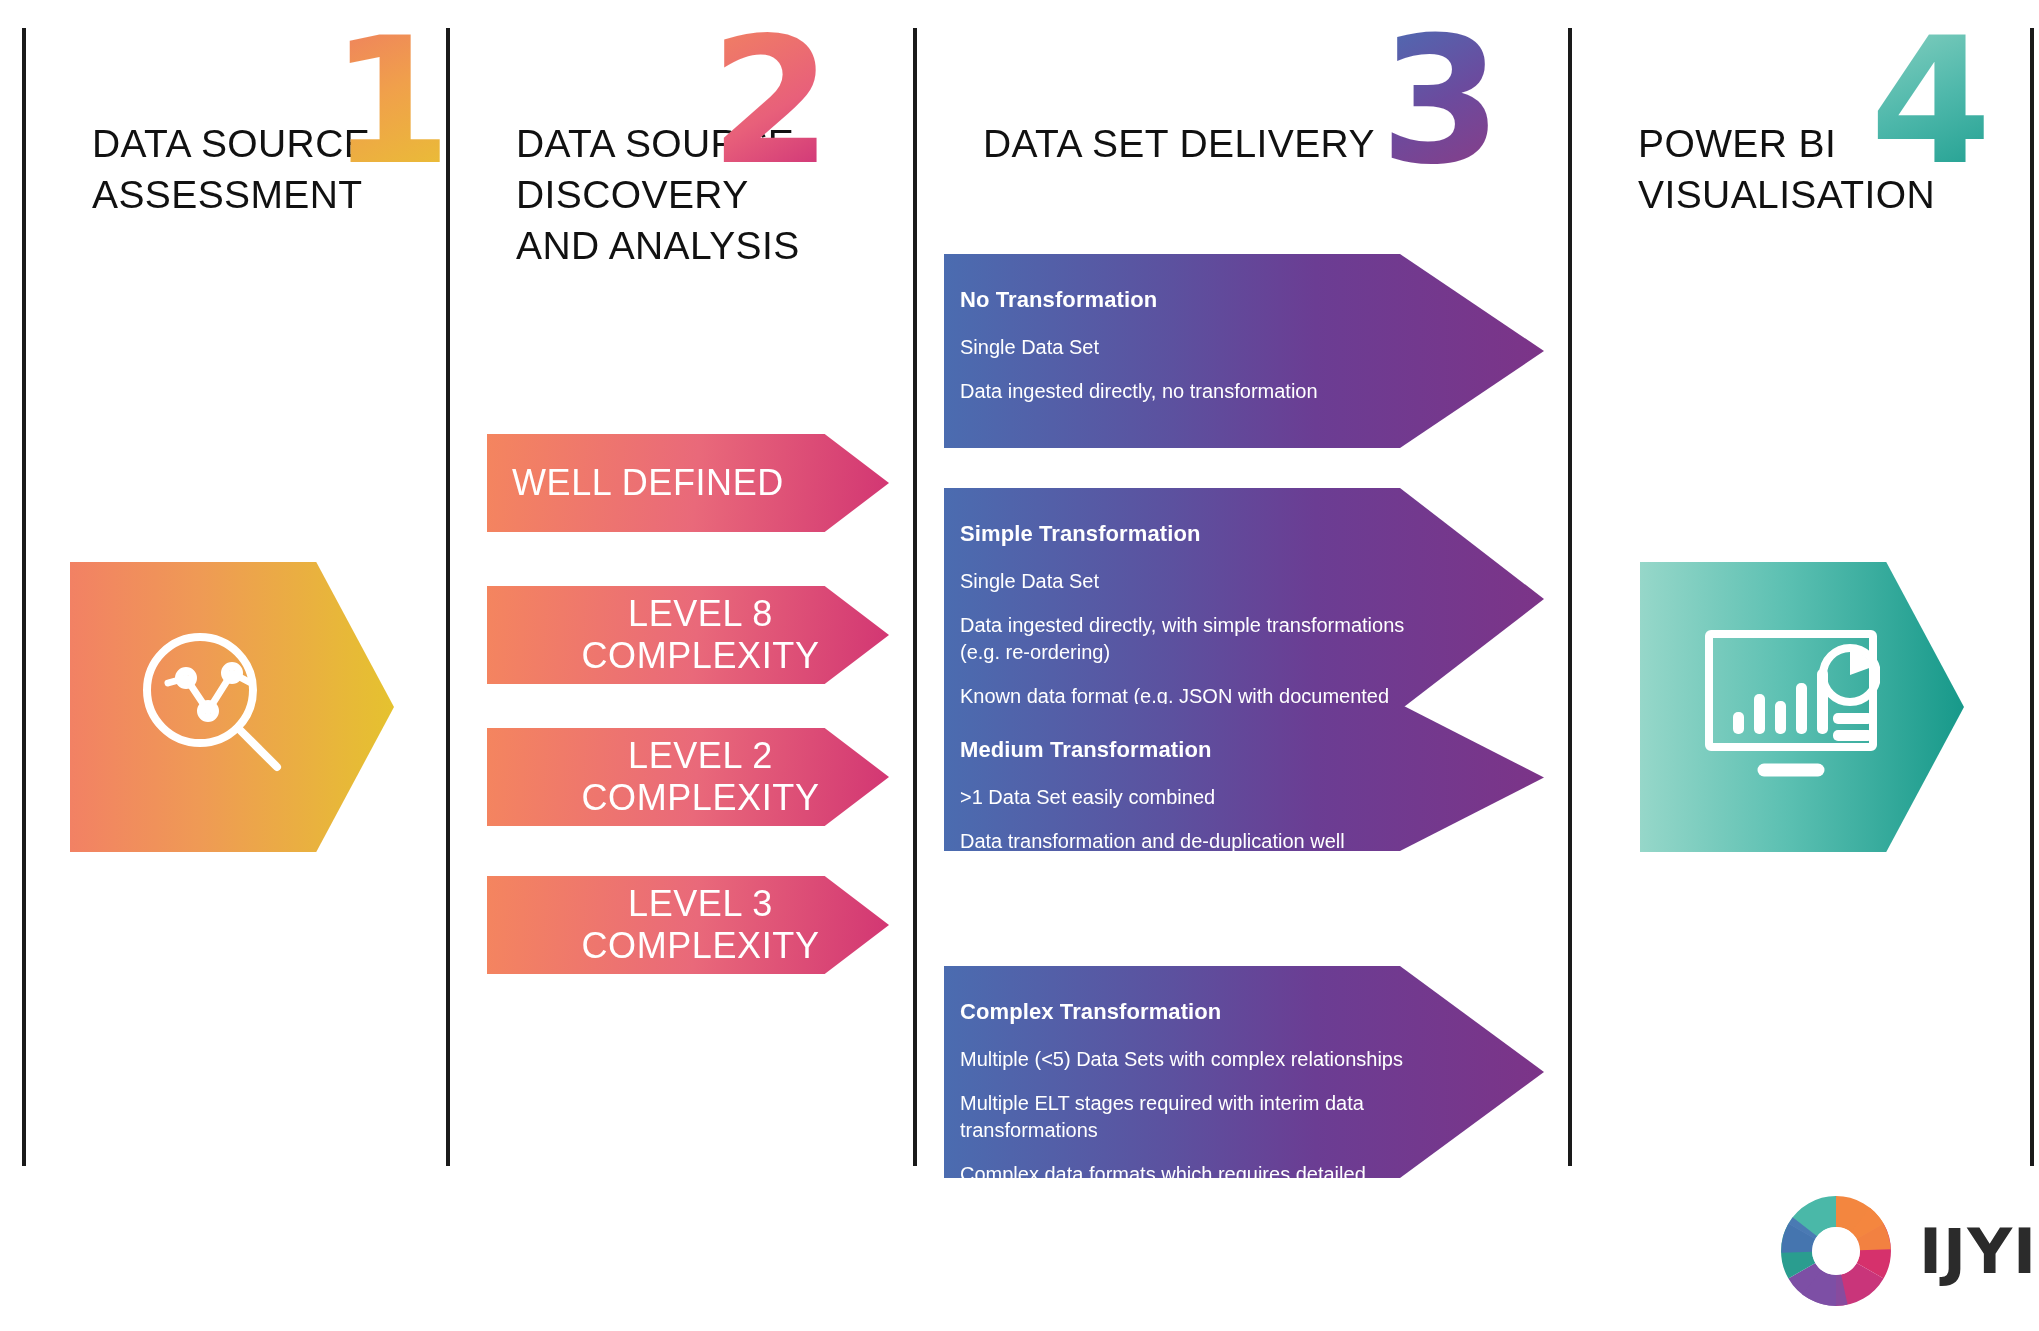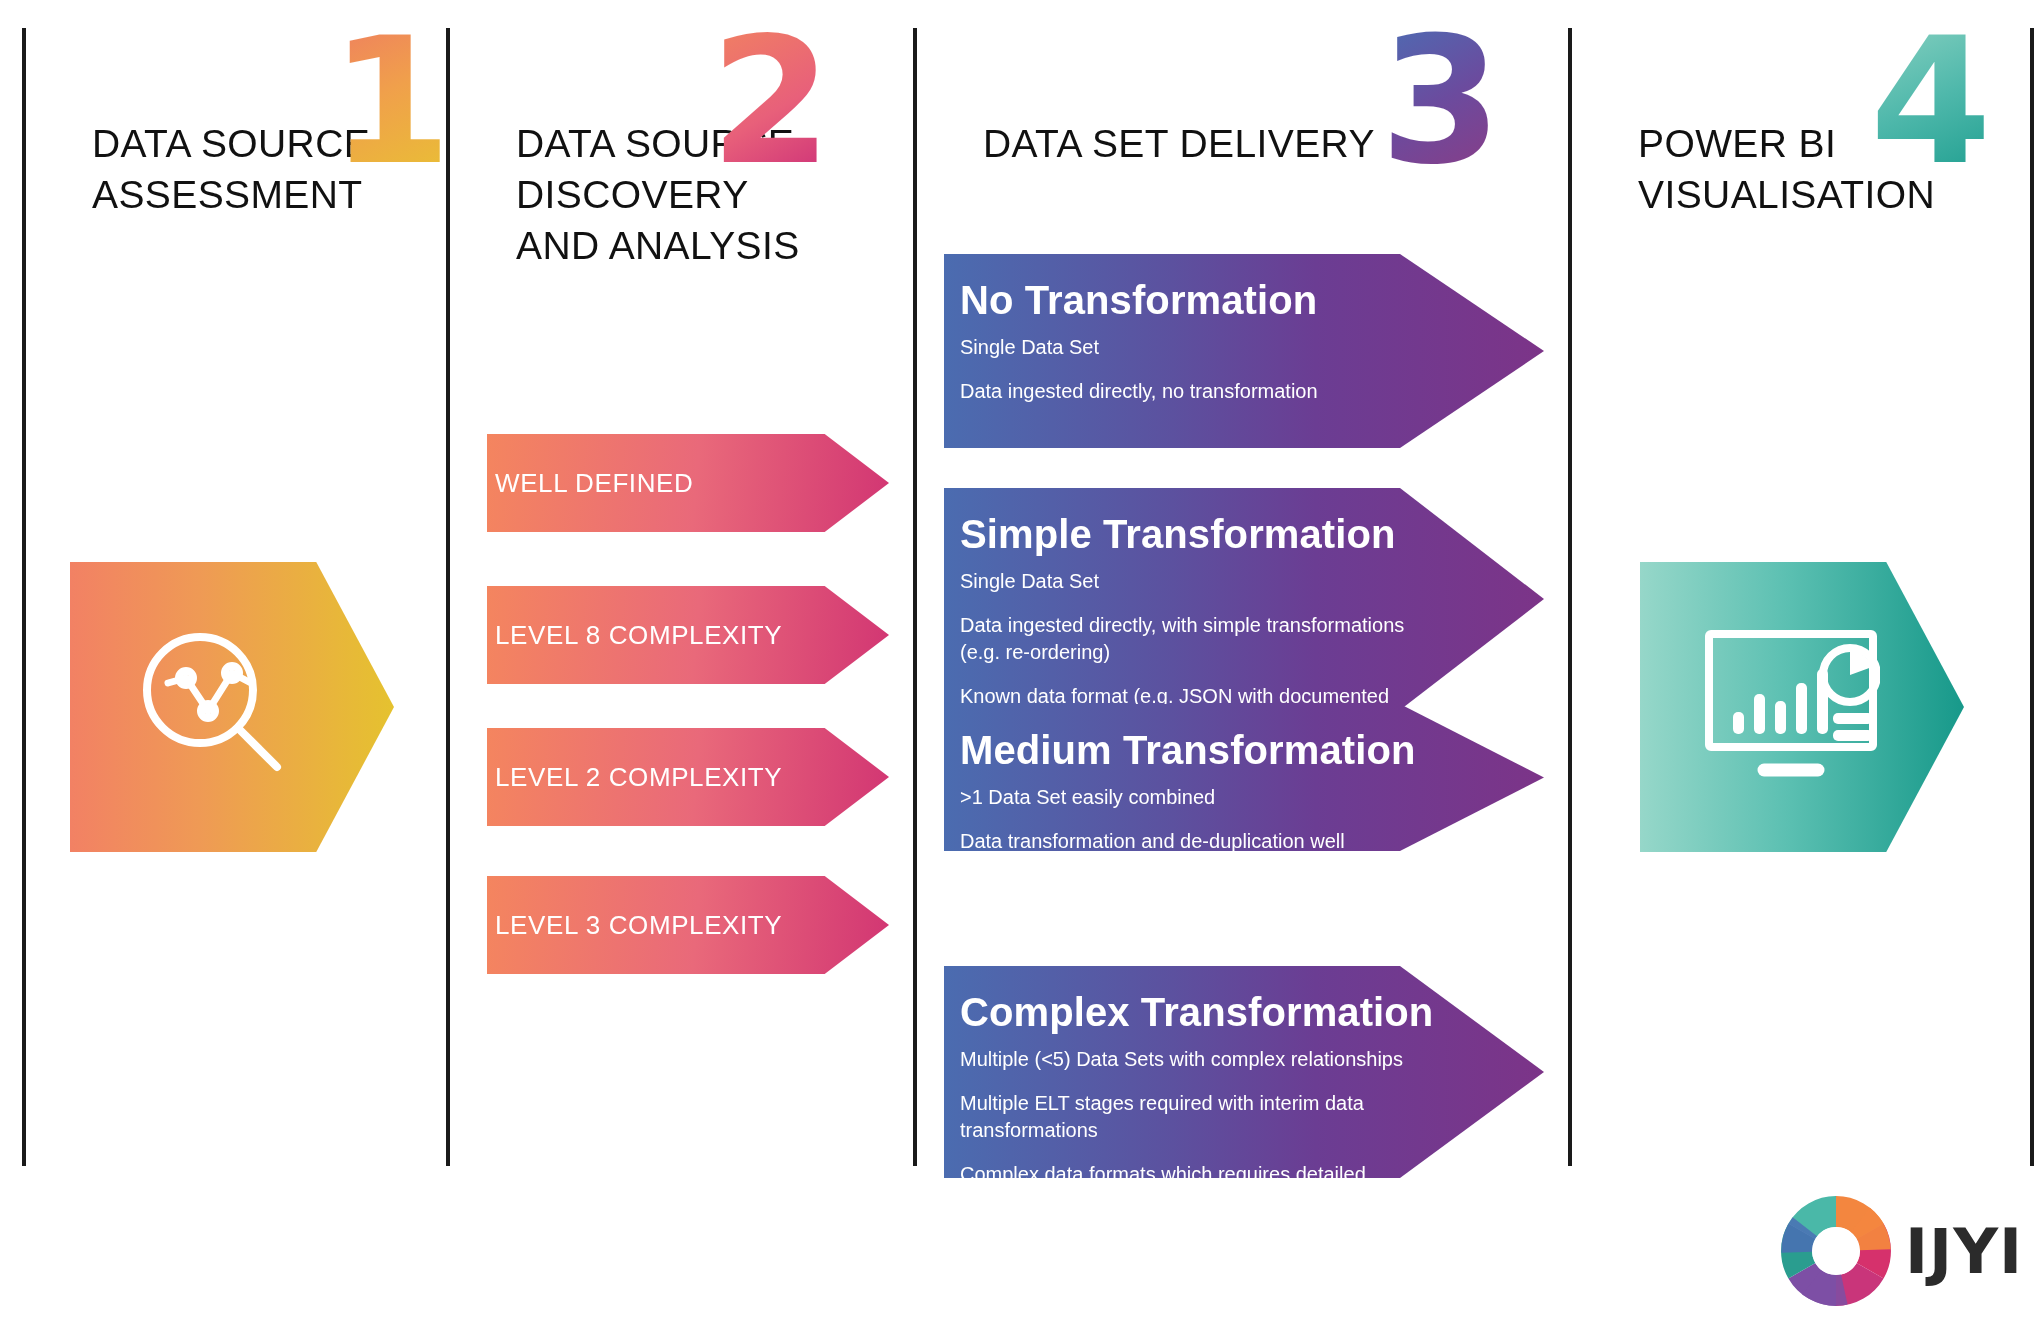--- a/index.html
+++ b/index.html
@@ -120,24 +120,24 @@
     left: 487px;
     width: 402px;
     height: 98px;
     clip-path: polygon(0 0, 84% 0, 100% 50%, 84% 100%, 0 100%);
     background: linear-gradient(95deg, #f4855f 0%, #e9697a 52%, #d23673 100%);
     display: flex;
     align-items: center;
   }
   .pill-chevron .pill-label {
     color: #ffffff;
-    font-size: 26px;
+    font-size: 36px;
     letter-spacing: 0.6px;
     font-weight: 400;
-    margin-left: 8px;
+    margin-left: 25px;
     font-family: "Liberation Sans", sans-serif;
     text-align: center;
   }
   .pc0 { top: 434px; }
   .pc1 { top: 586px; }
   .pc2 { top: 728px; }
   .pc3 { top: 876px; }
 
   
   .trans-arrow {
@@ -149,21 +149,21 @@
     padding: 20px 0 22px 0;
     box-sizing: border-box;
   }
   .ta0 { top: 254px;  height: 194px; }
   .ta1 { top: 488px;  height: 222px; }
   .ta2 { top: 704px;  height: 147px; }
   .ta3 { top: 966px;  height: 212px; }
 
   .trans-title {
     color: #ffffff;
-    font-size: 40px;
+    font-size: 22px;
     font-weight: 700;
     line-height: 40px;
     margin: 6px 0 14px 16px;
     letter-spacing: 0.1px;
     font-family: "Liberation Sans", sans-serif;
   }
   .trans-bullets {
     margin: 0 0 0 16px;
     padding: 0;
     list-style: none;
@@ -179,21 +179,21 @@
   }
   .trans-bullets li:last-child { margin-bottom: 0; }
 
   
   .logo-wrap {
     position: absolute;
     left: 1775px;
     top: 1190px;
     display: flex;
     align-items: center;
-    gap: 8px;
+    gap: 22px;
   }
   .logo-text {
     font-size: 62px;
     font-weight: 700;
     color: #2b2b2b;
     letter-spacing: 1px;
     font-family: "DejaVu Sans", sans-serif;
   }
 </style>
 </head>

